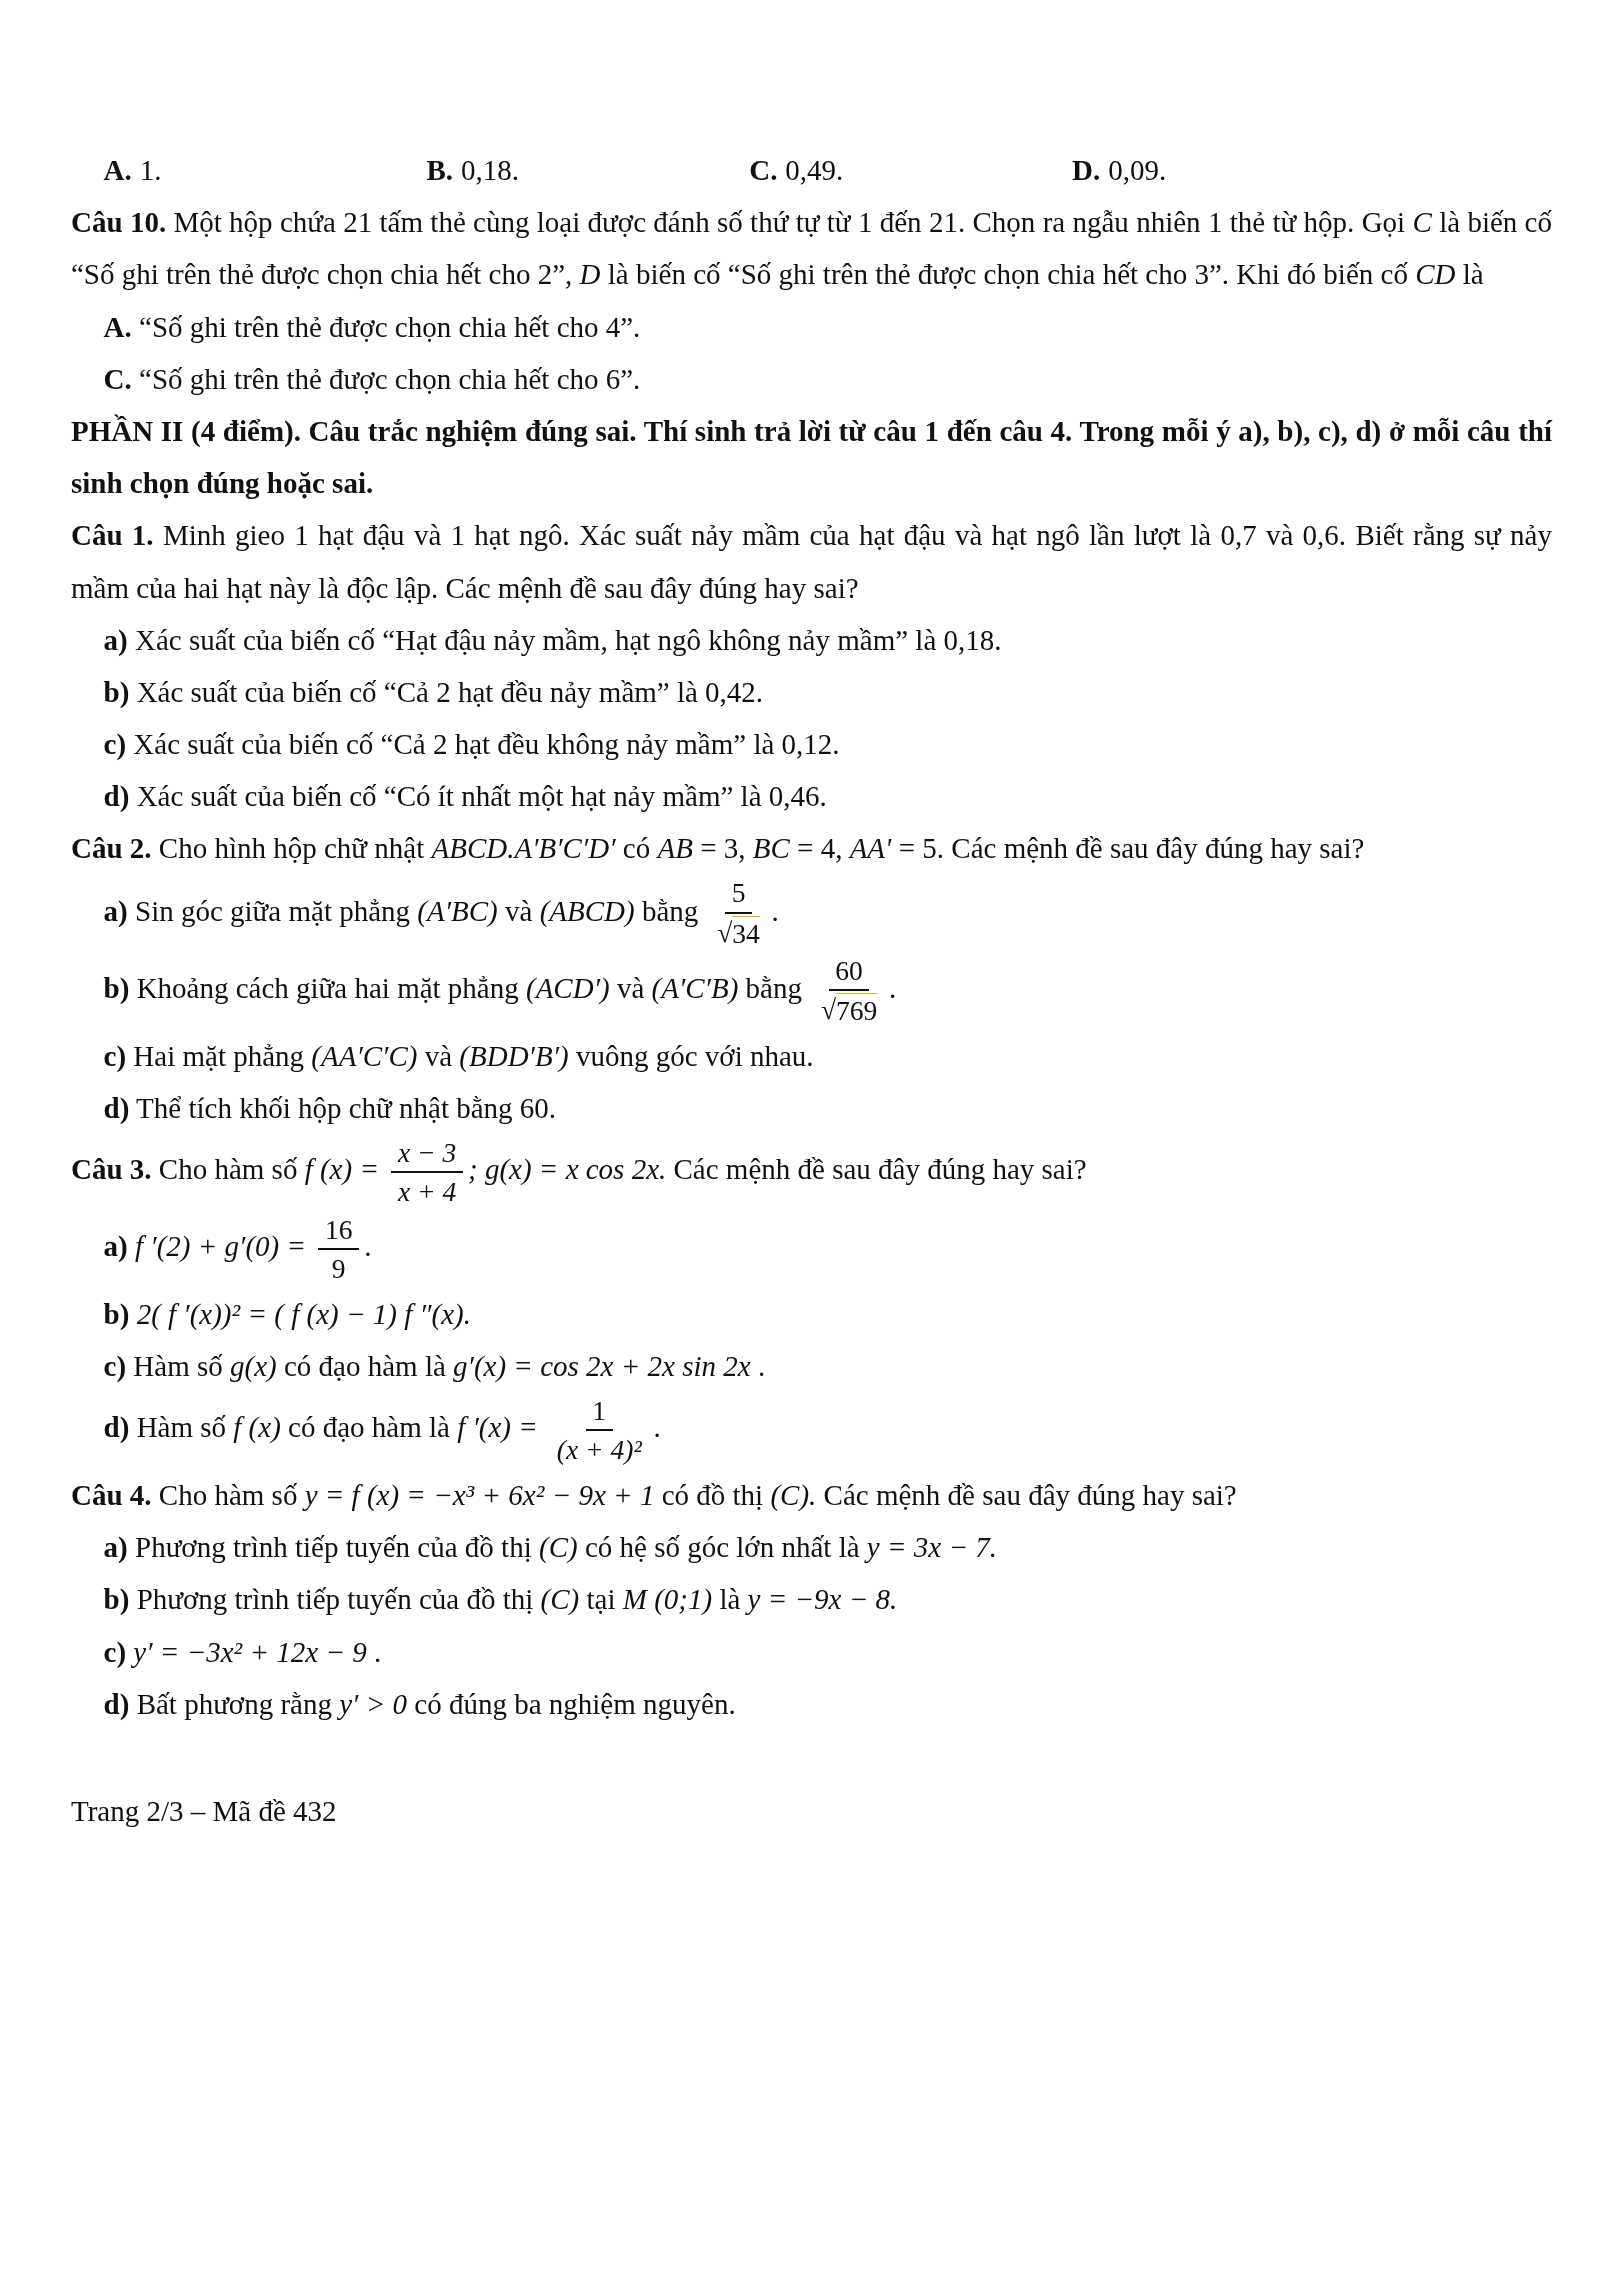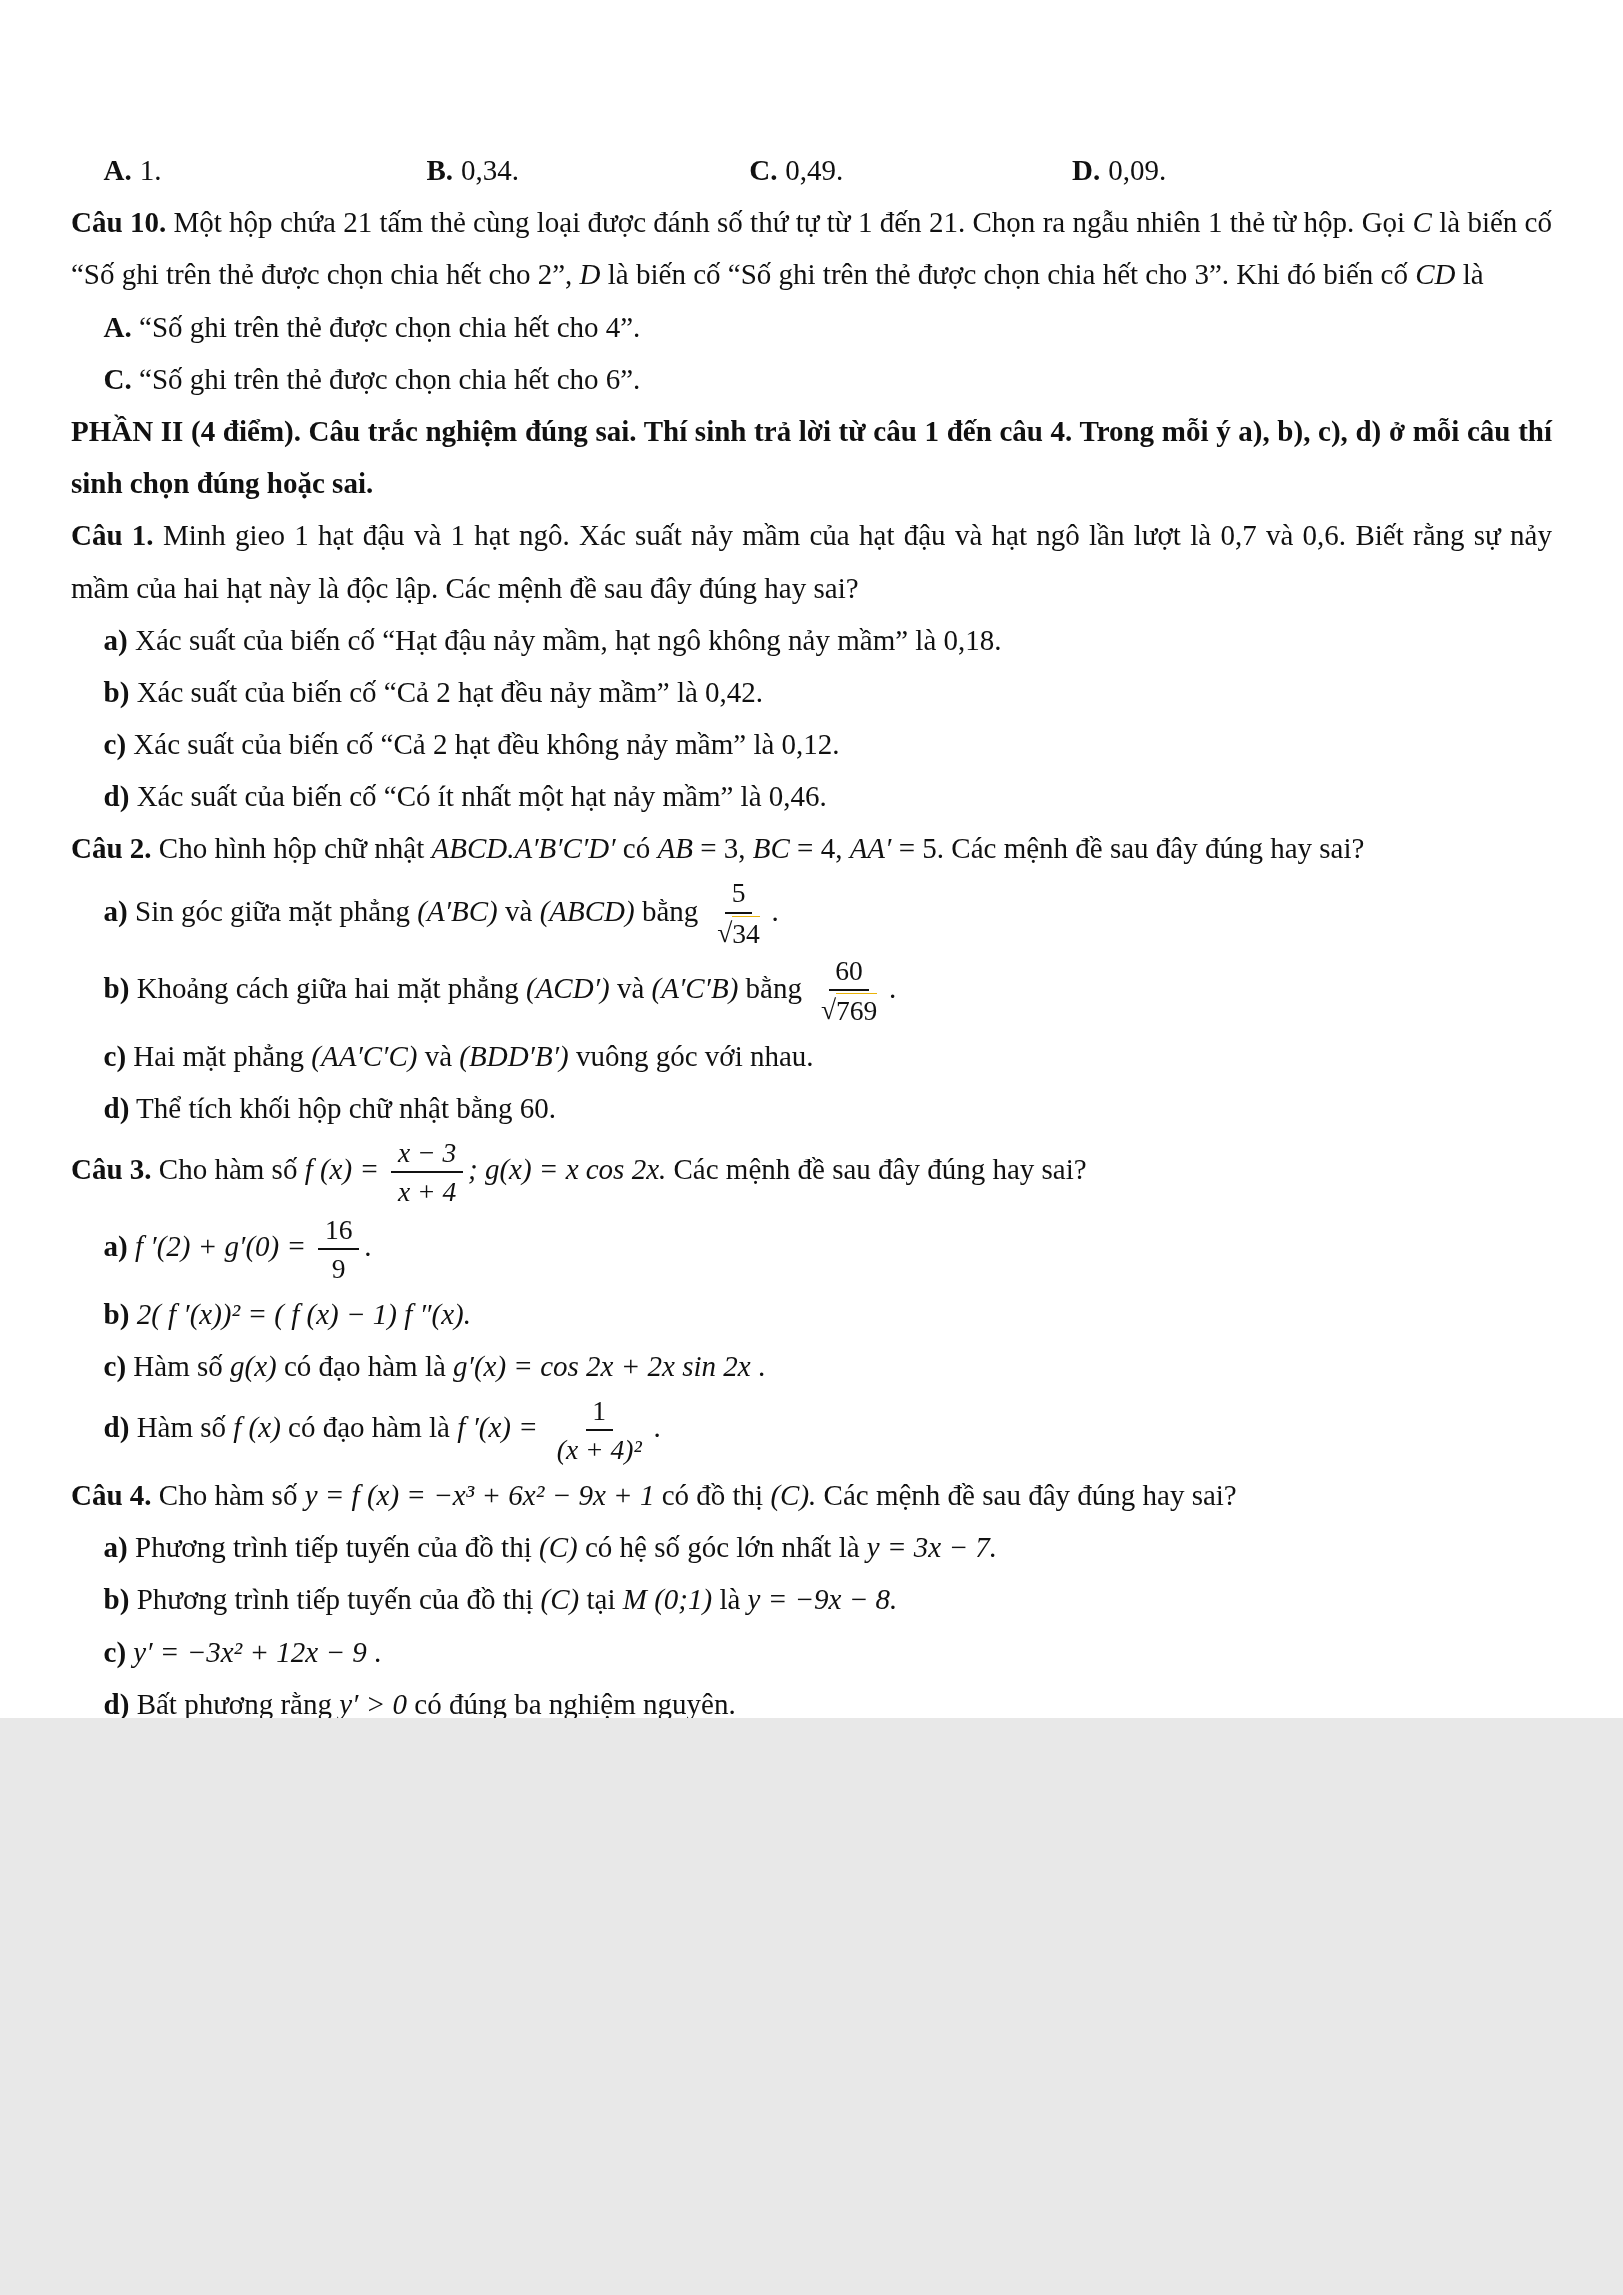--- a/index.html
+++ b/index.html
@@ -1,19 +1,19 @@
 <!DOCTYPE html>
 <html style="font-size:10.5px"><head>
 <meta charset="utf-8">
 <style>
   html, body { margin: 0; padding: 0; background: #e8e8e8; }
   .page {
     position: relative;
     width: 1623px;
-    height: 1718px;
+    height: 2295px;
     margin: 0 auto;
     background: #ffffff;
     box-sizing: border-box;
     padding: 154px 71px 39px 71px;
     font-family: "Liberation Serif", serif;
     font-size: 29px;
     color: #111;
     display: flex;
     flex-direction: column;
   }
@@ -44,21 +44,21 @@
   .radicand { border-top: 1px solid #eab308; font-style: normal; }
   .footer { text-align: left; margin-top: 65px; }
 </style>
 </head>
 <body>
 
 <div class="page">
 
   <div class="answers-row">
     <span class="ans"><span class="letter">A.</span><span>1.</span></span>
-    <span class="ans"><span class="letter">B.</span><span>0,34.</span></span>
+    <span class="ans"><span class="letter">B.</span><span>0,18.</span></span>
     <span class="ans"><span class="letter">C.</span><span>0,49.</span></span>
     <span class="ans"><span class="letter">D.</span><span>0,09.</span></span>
   </div>
 
   <main class="content">
       <div class="block stem"><span class="seg-b">Câu 10.</span><span> Một hộp chứa 21 tấm thẻ cùng loại được đánh số thứ tự từ 1 đến 21. Chọn ra ngẫu nhiên 1 thẻ từ hộp. Gọi </span><span class="seg-i">C</span><span> là biến cố “Số ghi trên thẻ được chọn chia hết cho 2”, </span><span class="seg-i">D</span><span> là biến cố “Số ghi trên thẻ được chọn chia hết cho 3”. Khi đó biến cố </span><span class="seg-i">CD</span><span> là</span></div>
       <div class="block item"><span class="seg-b">A.</span><span> “Số ghi trên thẻ được chọn chia hết cho 4”.</span></div>
       <div class="block item"><span class="seg-b">C.</span><span> “Số ghi trên thẻ được chọn chia hết cho 6”.</span></div>
       <div class="block header"><span>PHẦN II (4 điểm). Câu trắc nghiệm đúng sai. Thí sinh trả lời từ câu 1 đến câu 4. Trong mỗi ý a), b), c), d) ở mỗi câu thí sinh chọn đúng hoặc sai.</span></div>
       <div class="block stem"><span class="seg-b">Câu 1.</span><span> Minh gieo 1 hạt đậu và 1 hạt ngô. Xác suất nảy mầm của hạt đậu và hạt ngô lần lượt là 0,7 và 0,6. Biết rằng sự nảy mầm của hai hạt này là độc lập. Các mệnh đề sau đây đúng hay sai?</span></div>

